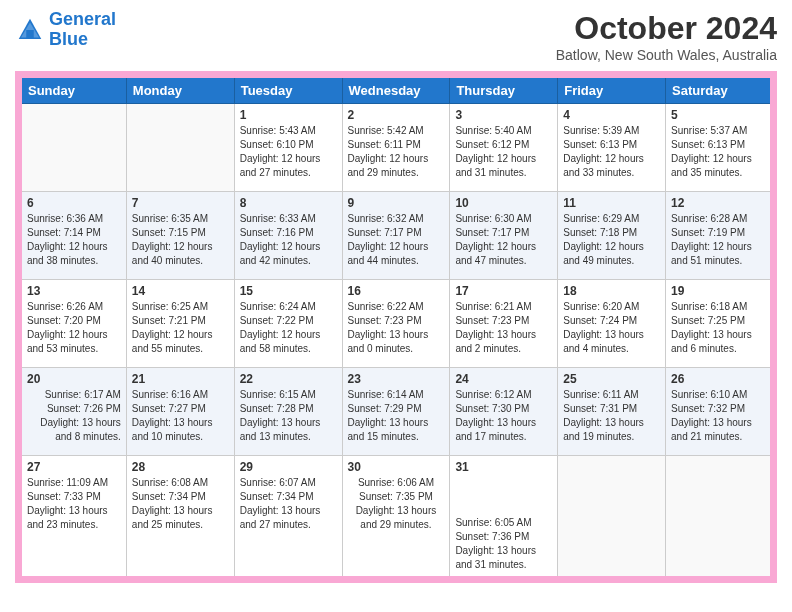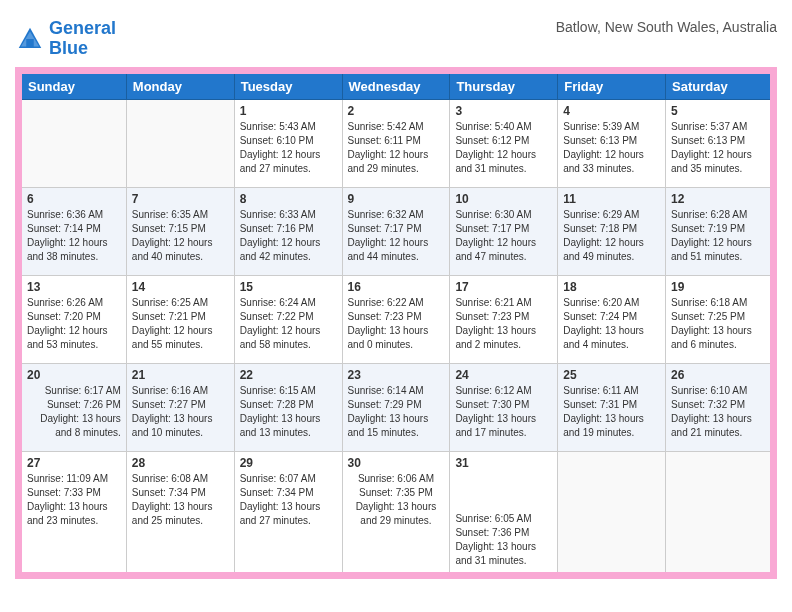--- a/index.html
+++ b/index.html
@@ -6,21 +6,21 @@
     body {
       width: 792px;
       height: 612px;
       font-family: Arial, sans-serif;
       background: #fff;
       overflow: hidden;
     }
     .page {
       width: 792px;
       height: 455px;
-      padding: 19px 15px;
+      padding: 10px 15px;
       display: flex;
       flex-direction: column;
     }
     .header {
       display: flex;
       justify-content: space-between;
       align-items: flex-start;
       margin-bottom: 8px;
     }
     .logo {
@@ -106,20 +106,21 @@
         <polygon points="20,5 35,32 5,32" fill="#2277cc"></polygon>
         <polygon points="20,10 32,30 8,30" fill="#5599dd"></polygon>
         <rect x="15" y="20" width="10" height="12" fill="#2277cc"></rect>
       </svg>
       <div class="logo-text">
         <div><span>General</span></div>
         <div><span style="color:#2277cc">Blue</span></div>
       </div>
     </div>
     <div class="title-section">
+      <div class="month-title">October 2024</div>
       <div class="location">Batlow, New South Wales, Australia</div>
     </div>
   </div>
 
   <table class="calendar">
     <thead>
       <tr>
 
       <th>Sunday</th>
           <th>Monday</th>

